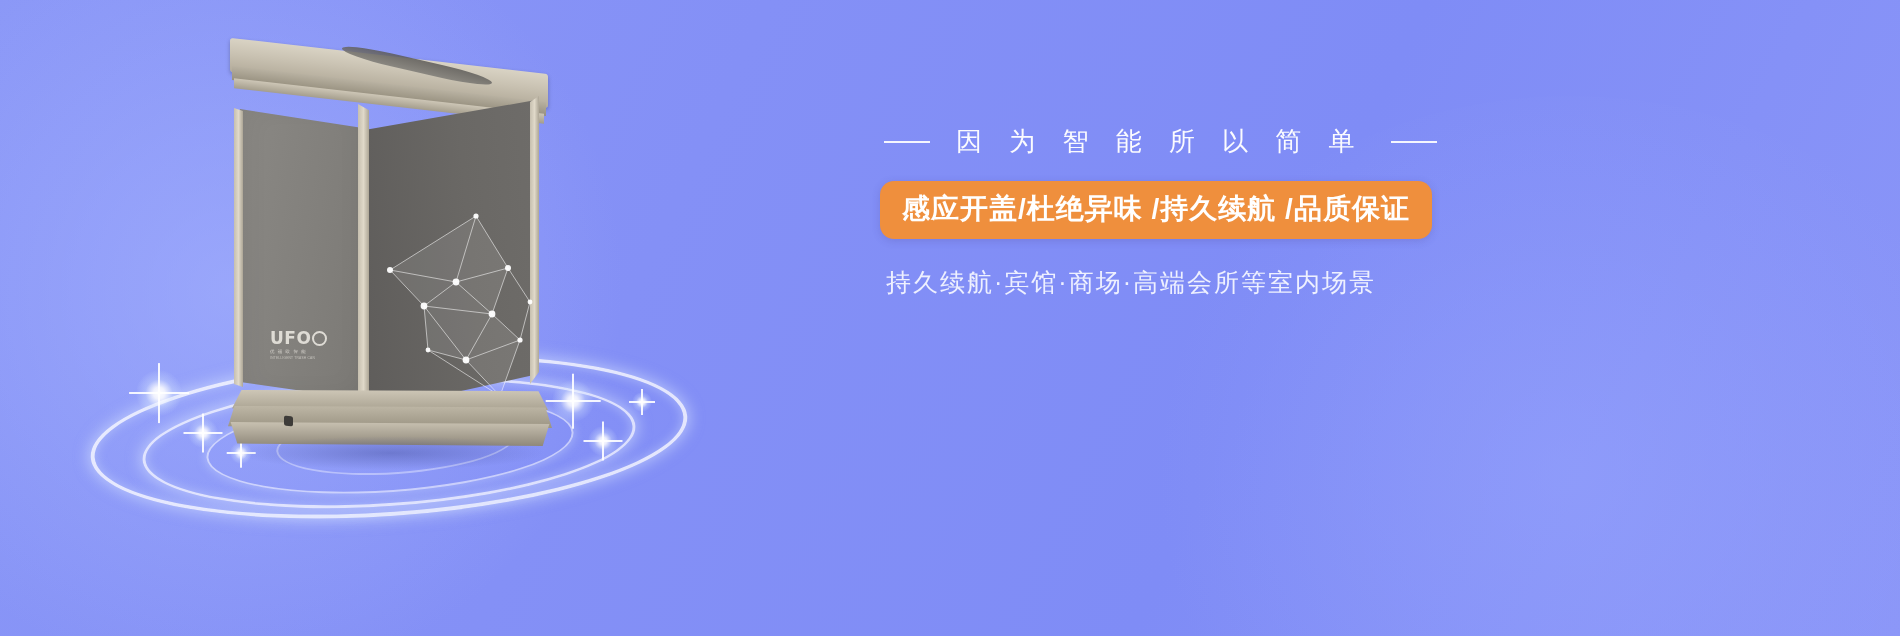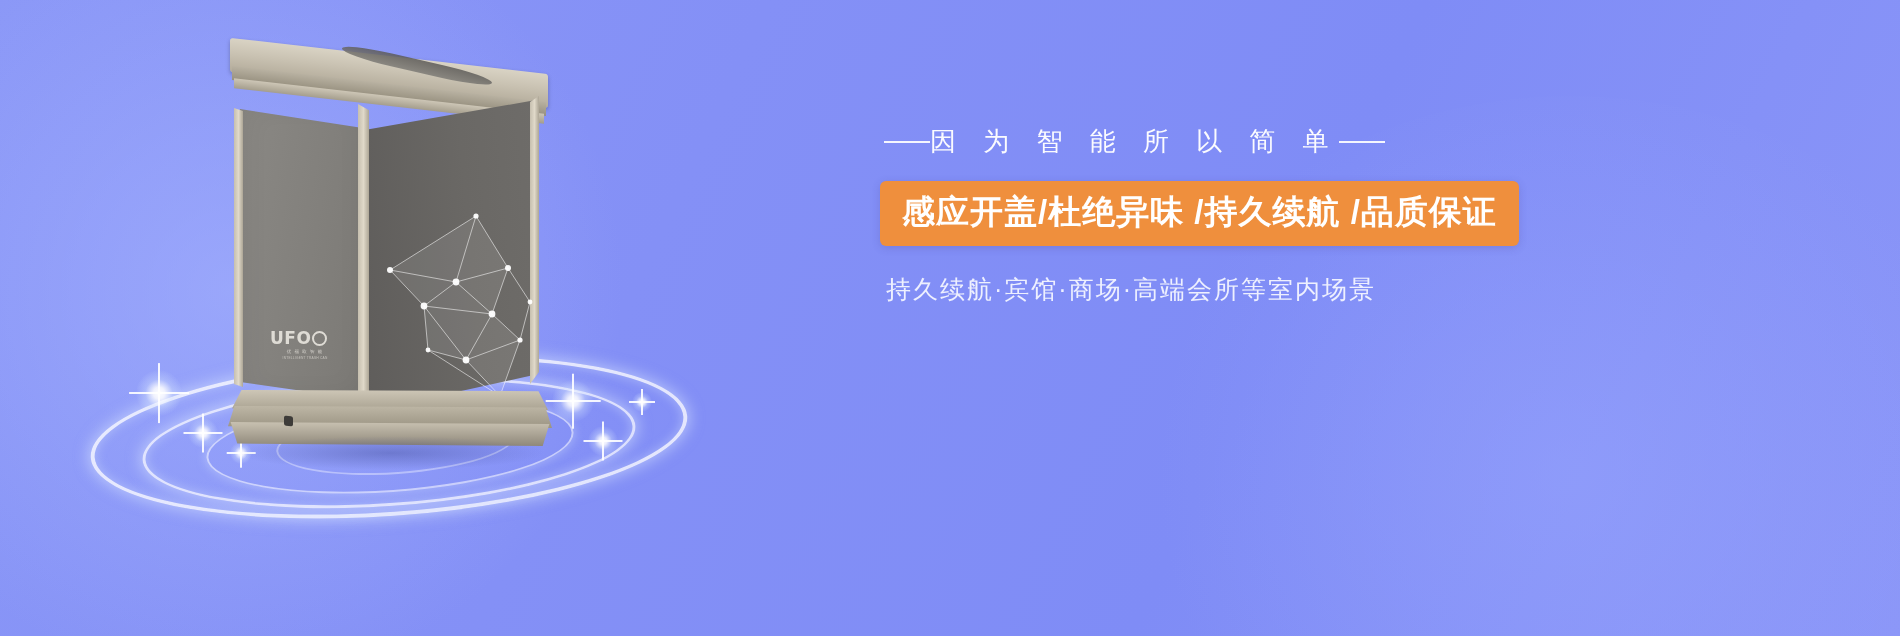--- a/index.html
+++ b/index.html
@@ -120,21 +120,21 @@
     clip-path:polygon(0% 0%,100% 2%,100% 99%,0% 97%);}
   #pillar-right{left:300px;top:46px;width:9px;height:300px;
     clip-path:polygon(0% 2%,100% 0%,100% 92%,0% 96%);}
 
   
   #net-graphic{position:absolute;left:150px;top:160px;width:156px;height:210px;overflow:hidden;}
 
   
   #bin-logo{
     position:absolute;left:40px;top:280px;width:70px;height:42px;
-    color:#e9e6df;opacity:.9;text-align:center;
+    color:#e9e6df;opacity:.9;
   }
   #bin-logo .wordmark{
     font-family:"DejaVu Sans",sans-serif;font-weight:700;font-size:17px;
     letter-spacing:.5px;line-height:1;display:flex;align-items:center;gap:1px;
   }
   #bin-logo .ring-o{
     display:inline-block;width:15px;height:15px;border-radius:50%;
     border:2.5px solid #e9e6df;box-sizing:border-box;
   }
   #bin-logo .sub-cn{font-size:4.4px;letter-spacing:1.1px;margin-top:2px;opacity:.85;}
@@ -171,32 +171,32 @@
 
   #headline{
     font-size:63px;font-weight:700;color:#ffffff;letter-spacing:5px;
     line-height:1.12;white-space:nowrap;
     text-shadow:
       0 0 3px #8fd8f2, 0 0 6px #7fd2f0, 0 0 11px #6fcdef,
       0 0 18px rgba(110,205,240,.85), 0 0 30px rgba(110,205,240,.55);
   }
 
   #subline{
-    margin-top:20px;display:flex;align-items:center;gap:0;
+    margin-top:20px;display:flex;align-items:center;gap:26px;
     color:#ffffff;font-size:26px;letter-spacing:10px;white-space:nowrap;
     opacity:.97;padding-left:4px;
   }
   .dash{display:inline-block;width:46px;height:2px;background:#ffffff;opacity:.95;flex:none;}
   #subline .txt{display:inline-block;}
 
   #tagbar{
     margin-top:22px;display:inline-block;
     background:#ef8f3d;color:#ffffff;
-    font-size:33px;font-weight:700;letter-spacing:1px;white-space:nowrap;
-    padding:9px 22px 11px 22px;border-radius:6px;
+    font-size:28px;font-weight:700;letter-spacing:1px;white-space:nowrap;
+    padding:9px 22px 11px 22px;border-radius:14px;
     box-shadow:0 2px 8px rgba(60,50,120,.18);
   }
 
   #caption{
     margin-top:27px;color:#f2f4ff;font-size:25px;letter-spacing:2px;
     white-space:nowrap;padding-left:6px;opacity:.97;
   }
 </style>
 </head>
 <body>

